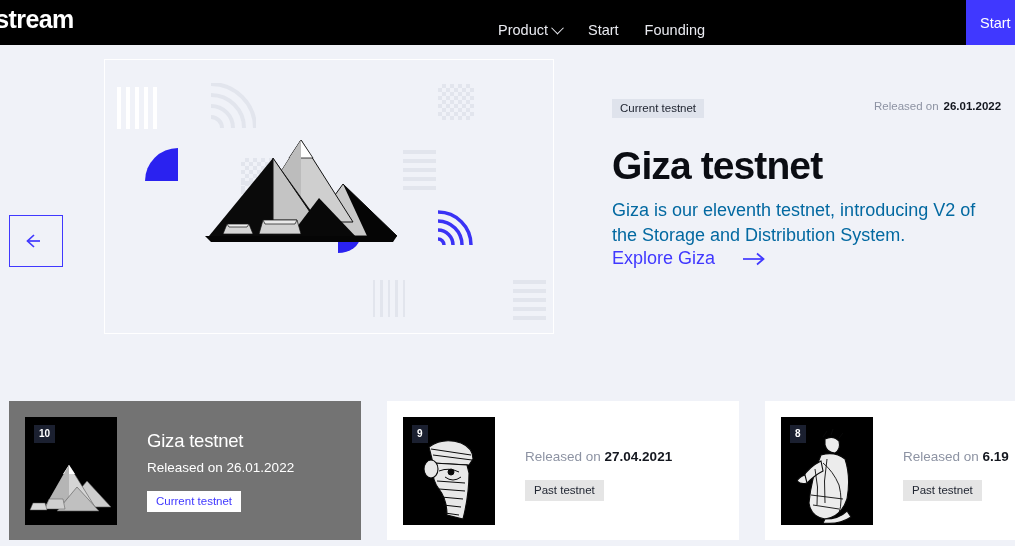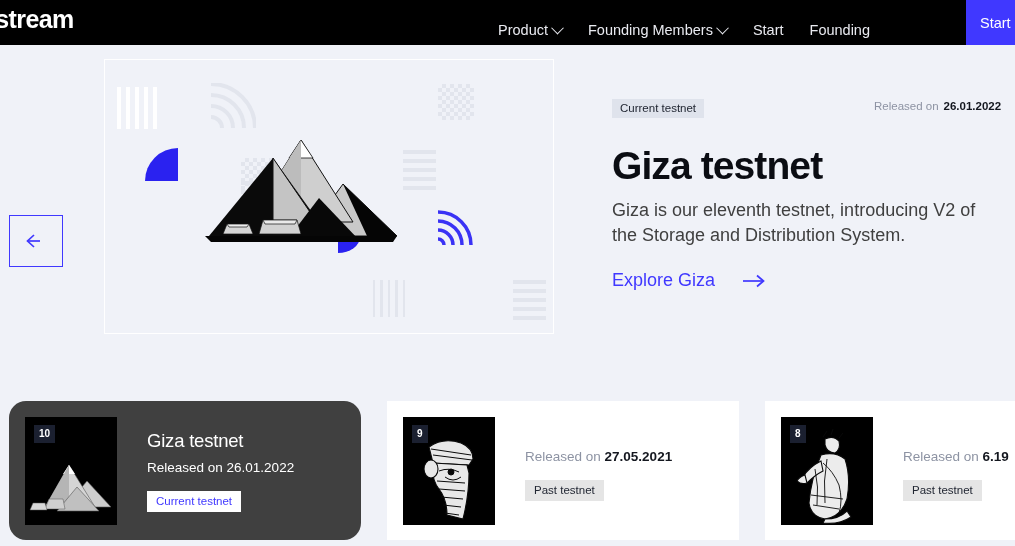--- a/index.html
+++ b/index.html
@@ -129,45 +129,44 @@
     margin-top: 27px;
     font-size: 39px;
     color: #0b0d13;
     letter-spacing: -0.9px;
     white-space: nowrap;
   }
   .hero-desc {
     margin-top: 10px;
     font-size: 18px;
     line-height: 25px;
-    color: #404040;
+    color: #0369a1;
     max-width: 390px;
   }
   .explore {
-    margin-top: 22px;
     display: inline-flex; align-items: center; gap: 28px;
     color: #4038ff; font-size: 18px;
     cursor: pointer;
   }
 
   
   .cards {
     position: absolute; left: 9px; top: 401px;
     width: 1200px; height: 139px;
     display: flex; gap: 26px;
   }
   .card {
     width: 352px; height: 139px; flex: 0 0 352px;
     background: #ffffff;
     display: flex; align-items: center;
     padding: 16px;
     cursor: pointer;
     position: relative;
   }
-  .card.active { background: #404040; border-radius: 17px; }
+  .card.active { background: #737373; }
   .thumb {
     width: 92px; height: 108px; flex: 0 0 92px;
     background: #000000;
     position: relative; overflow: hidden;
   }
   .thumb-num {
     position: absolute; left: 9px; top: 8px;
     background: #1b2030; color: #ffffff;
     font-size: 10px; font-weight: bold;
     padding: 3px 5px 4px 5px;
@@ -194,24 +193,20 @@
 </style>
 </head>
 <body>
 
 <div class="header">
   <div class="logo">ystream</div>
 
   <nav class="nav">
     <div class="nav-item">
       <span>Product</span>
-      <span class="chev"></span>
-    </div>
-    <div class="nav-item">
-      <span>Founding Members</span>
       <span class="chev"></span>
     </div>
     <div class="nav-item">
       <span>Start</span>
     </div>
     <div class="nav-item">
       <span>Founding</span>
     </div>
   </nav>
 
@@ -375,21 +370,21 @@
           <path d="M36 46 Q46 42 56 47"></path>
           <circle cx="48" cy="47" r="3" fill="#0a0a0a"></circle>
           <path d="M34 56 L62 58 M36 64 L62 66 M38 72 L60 74 M40 80 L58 82 M42 88 L56 90"></path>
           <path d="M42 52 Q50 58 58 52"></path>
         </g>
       </svg>
     </div>
     <div class="card-body">
       <div class="card-rel">
         <span class="lbl">Released on</span>
-        <span class="dt">27.05.2021</span>
+        <span class="dt">27.04.2021</span>
       </div>
       <span class="pill">Past testnet</span>
     </div>
   </div>
 
   <div class="card">
     <div class="thumb">
       <span class="thumb-num">8</span>
       <svg viewBox="0 0 92 100" height="100" style="bottom:0">
         <g fill="#ececec" stroke="#0a0a0a" stroke-width="1.1">

